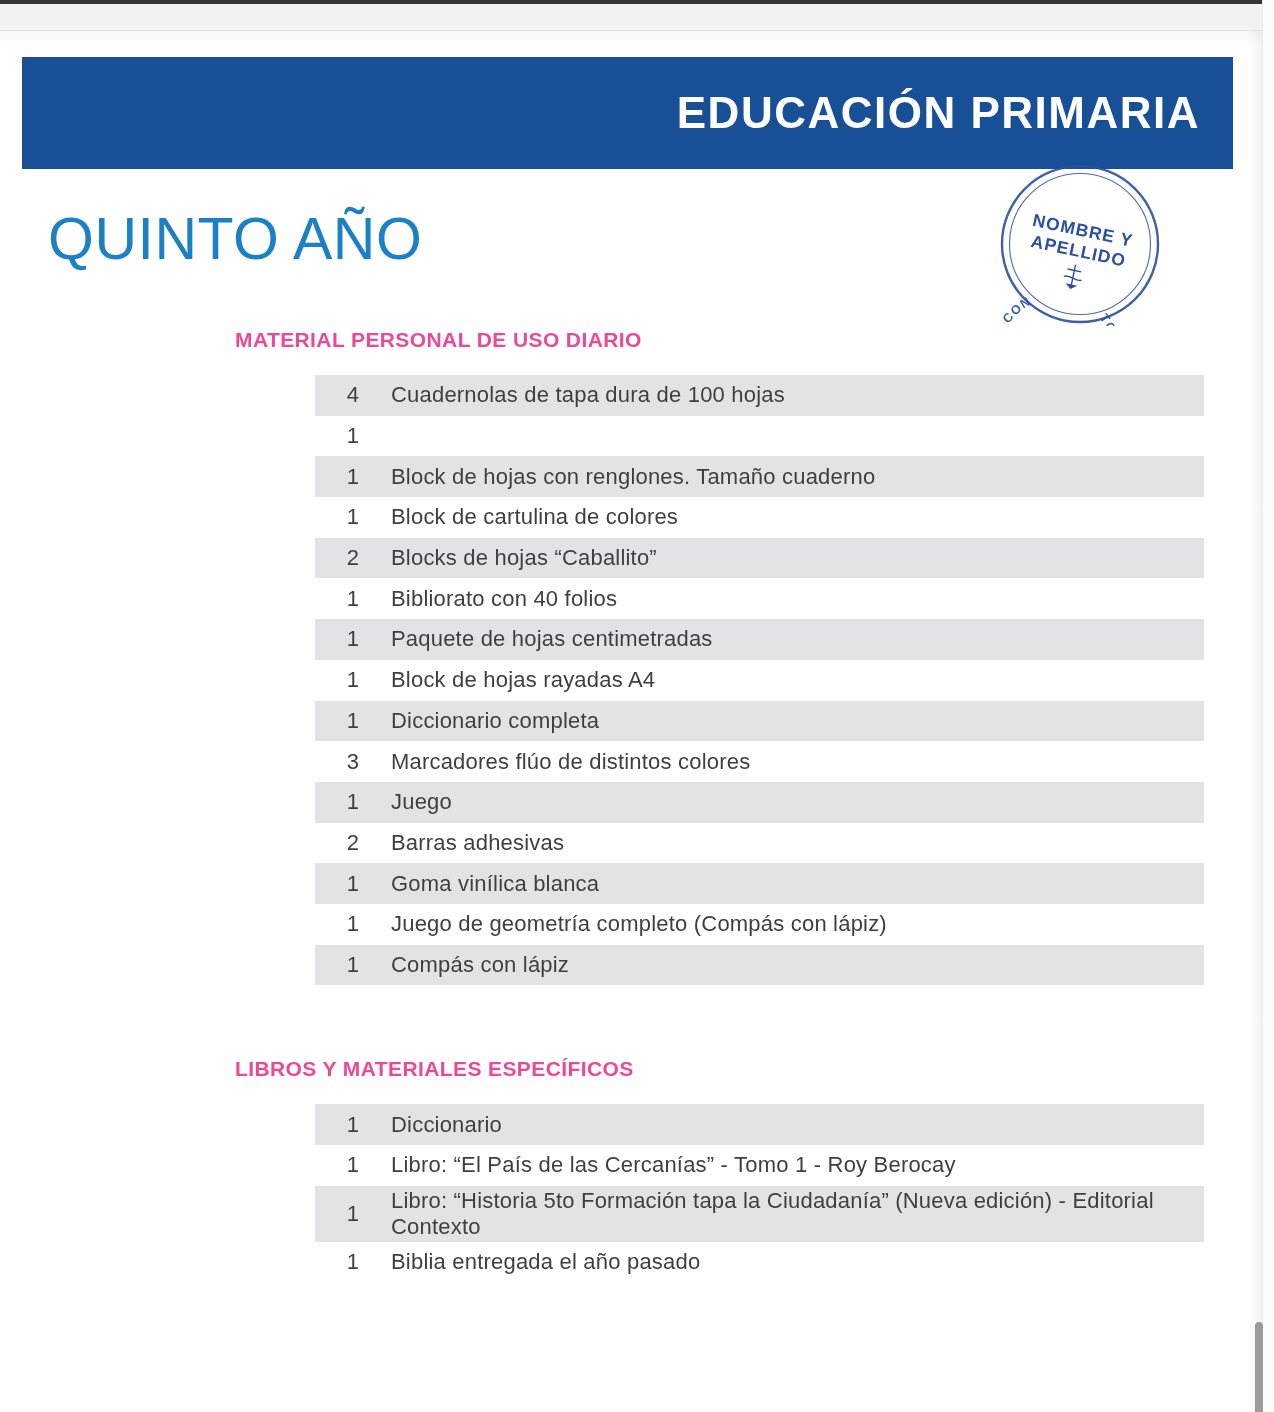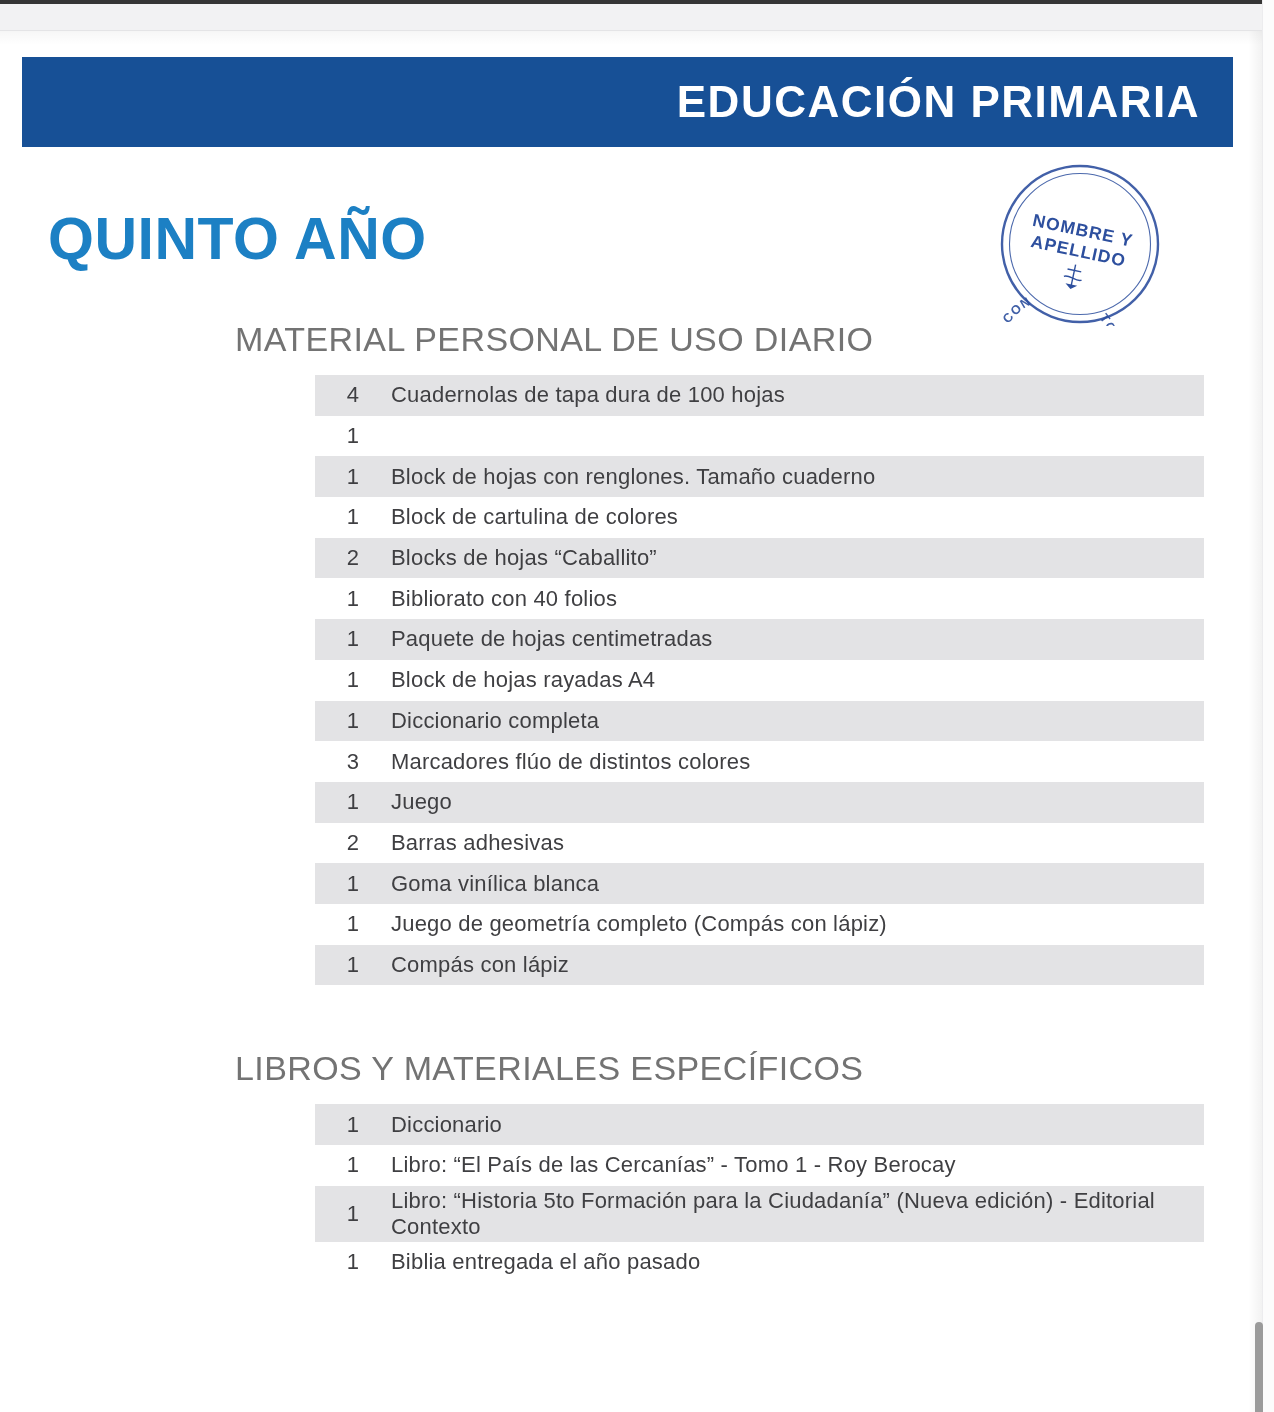--- a/index.html
+++ b/index.html
@@ -17,41 +17,41 @@
   }
   .chrome-shade{
     position:absolute;left:0;top:31px;width:1274px;height:14px;
     background:linear-gradient(to bottom, rgba(0,0,0,0.035), rgba(0,0,0,0));
   }
   .right-shade{
     position:absolute;top:31px;right:12px;width:14px;height:1381px;
     background:linear-gradient(to right, rgba(0,0,0,0), rgba(0,0,0,0.05));
   }
   .banner{
-    position:absolute;left:22px;top:57px;width:1211px;height:90px;
+    position:absolute;left:22px;top:57px;width:1211px;height:112px;
     background:#175096;
     display:flex;align-items:center;justify-content:flex-end;
     padding-right:33px;box-sizing:border-box;
   }
   .banner-title{
     color:#ffffff;font-size:44px;font-weight:bold;letter-spacing:1.5px;
   }
   .page-title{
     position:absolute;left:48px;top:205px;margin:0;
-    color:#1c80c4;font-size:59px;font-weight:bold;letter-spacing:0.5px;
+    color:#1c80c4;font-size:59px;font-weight:normal;letter-spacing:0.5px;
   }
   .stamp{
     position:absolute;left:998px;top:162px;width:164px;height:164px;
   }
   .content-flow{
     position:absolute;left:0;top:320px;width:1248px;
   }
   .section-heading{
     margin:0 0 0 235px;padding-top:3px;
-    color:#737373;font-size:34px;font-weight:normal;letter-spacing:0.4px;line-height:33px;
+    color:#ec4899;font-size:21px;font-weight:bold;letter-spacing:0.4px;line-height:33px;
   }
   .item-list{
     margin:19px 0 0 315px;width:889px;
   }
   .item-list + .section-heading{margin-top:64px;}
   .row{
     display:flex;align-items:center;min-height:40.7px;box-sizing:border-box;
     padding:2px 0;
   }
   .row:nth-child(odd){background:#e3e3e5;}
@@ -197,21 +197,21 @@
     <span class="label">Diccionario</span>
   </div>
 
   <div class="row">
     <span class="qty">1</span>
     <span class="label">Libro: “El País de las Cercanías” - Tomo 1 - Roy Berocay</span>
   </div>
 
   <div class="row">
     <span class="qty">1</span>
-    <span class="label">Libro: “Historia 5to Formación para la Ciudadanía” (Nueva edición) - Editorial Contexto</span>
+    <span class="label">Libro: “Historia 5to Formación tapa la Ciudadanía” (Nueva edición) - Editorial Contexto</span>
   </div>
 
   <div class="row">
     <span class="qty">1</span>
     <span class="label">Biblia entregada el año pasado</span>
   </div>
 </div>
 </div>
 
   <div class="scroll-track"></div>

